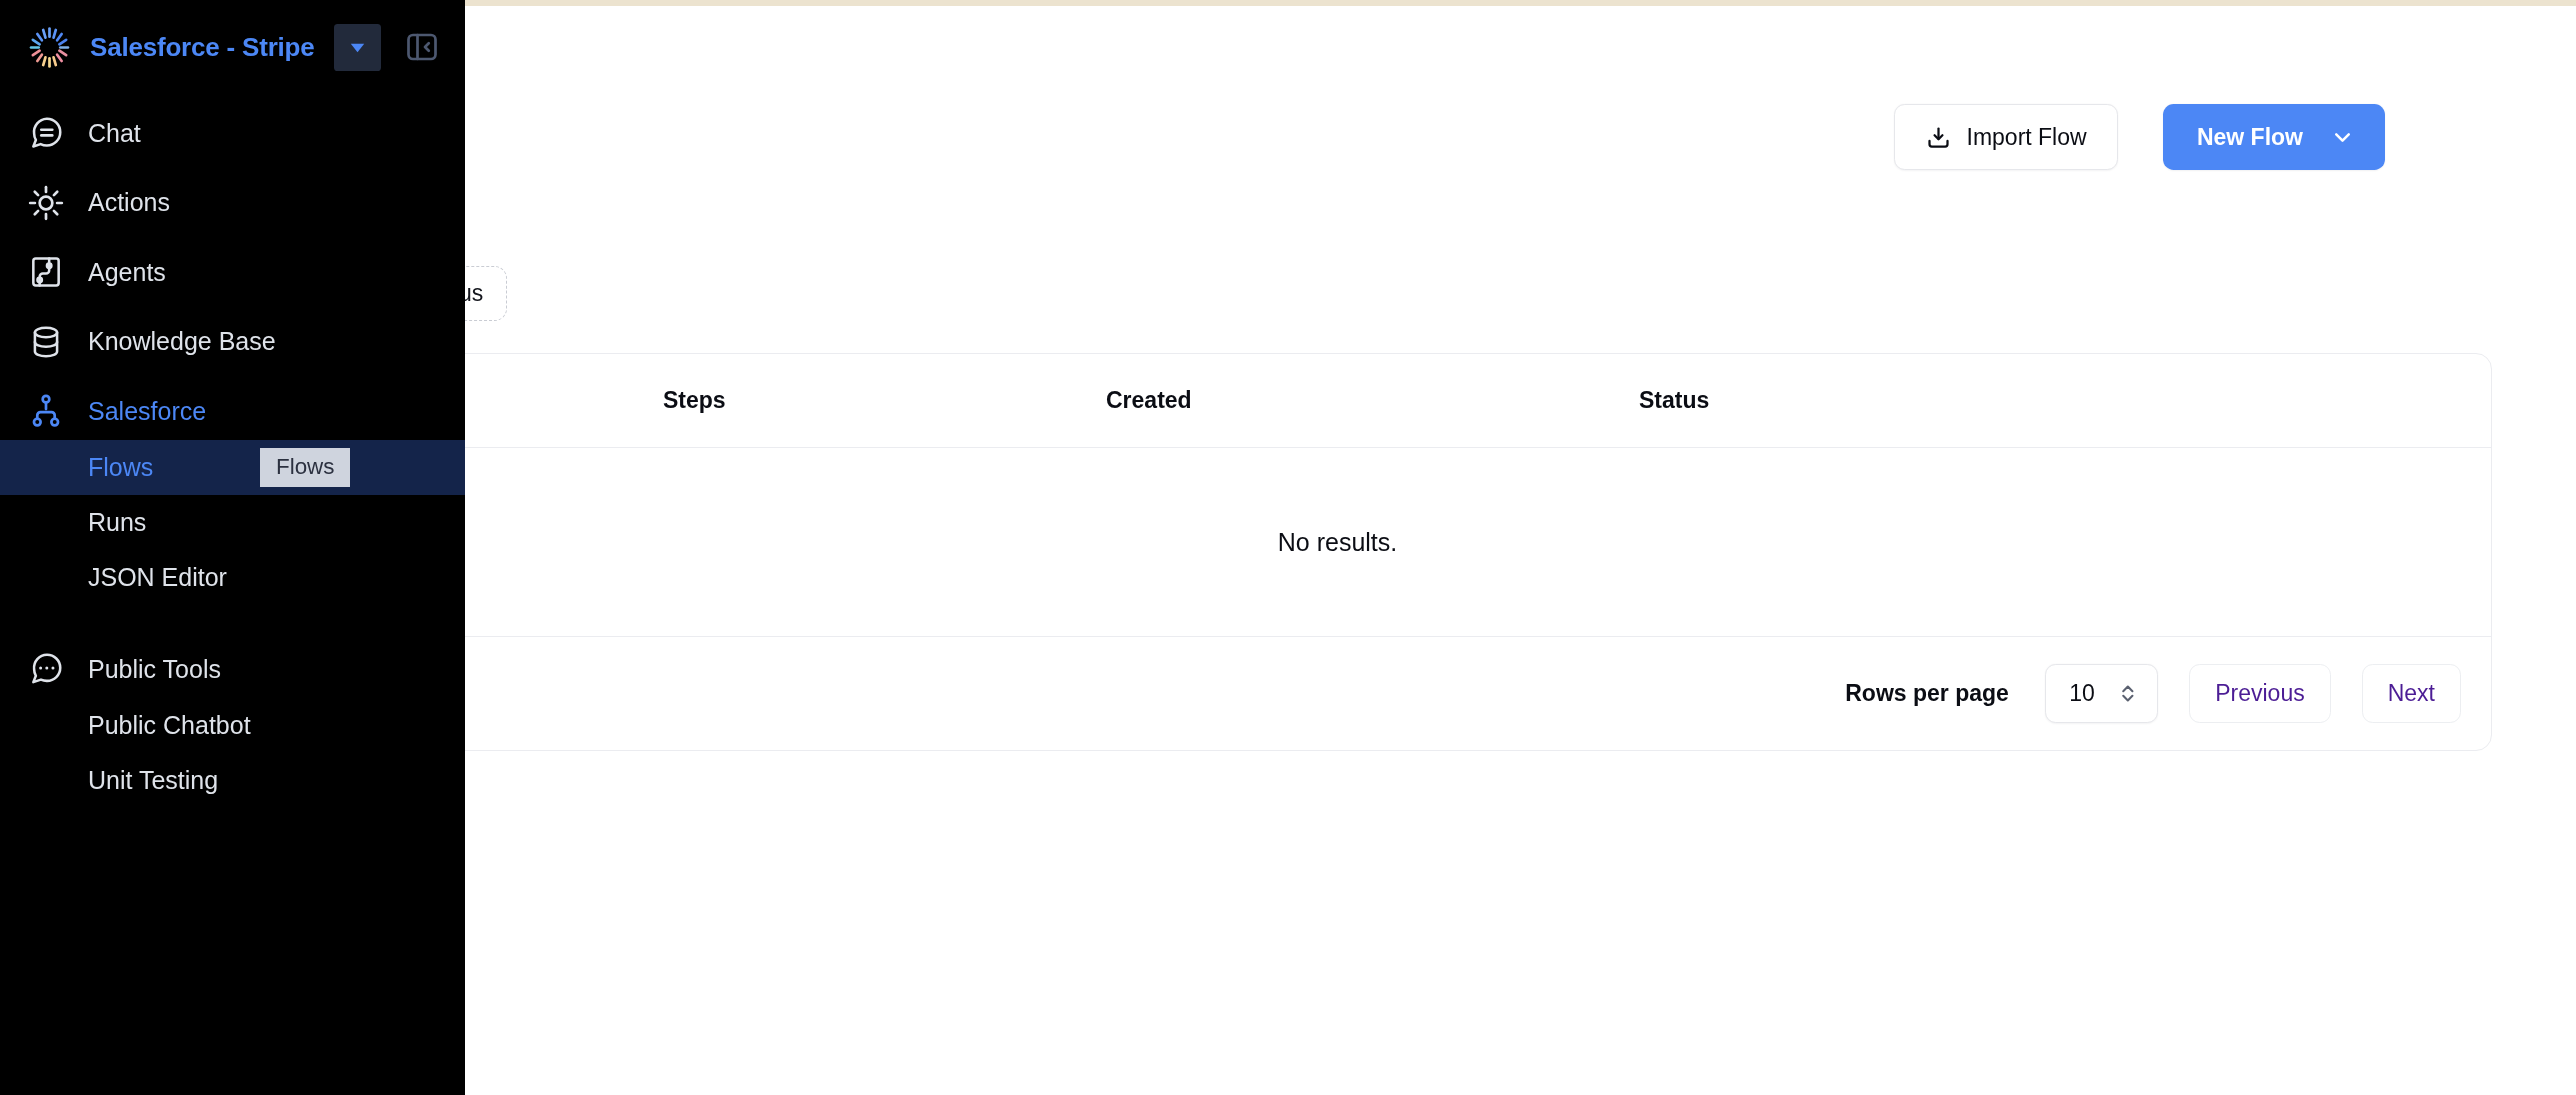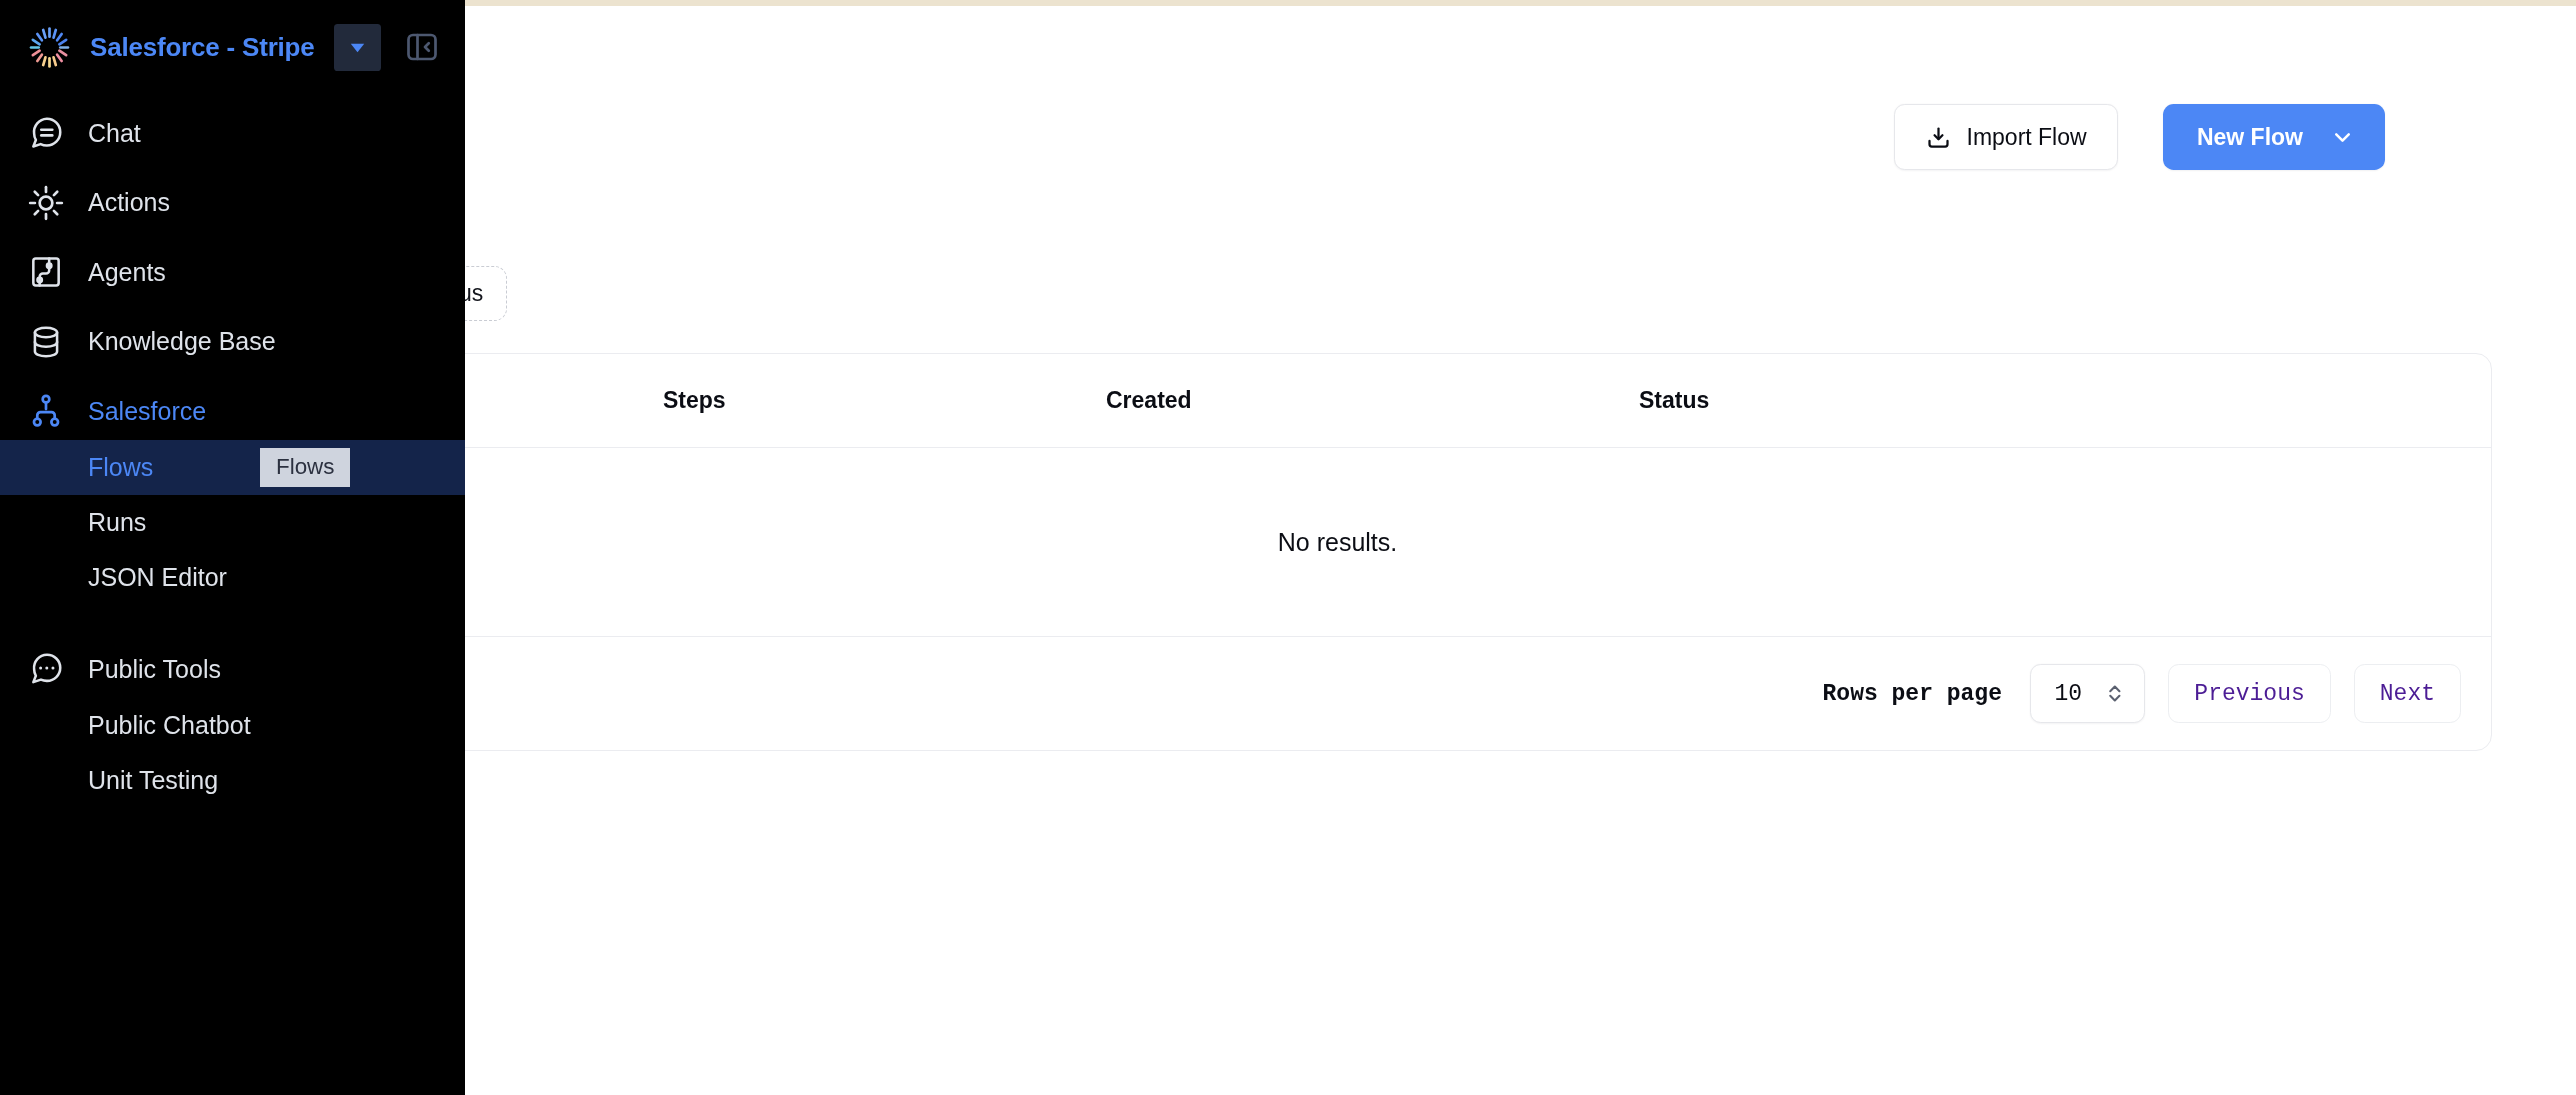--- a/index.html
+++ b/index.html
@@ -75,21 +75,21 @@
   .th-status { flex:1; }
 
   .tbody {
     height:189px; display:flex; align-items:center; justify-content:center;
     border-bottom:1.3px solid #ebecf0;
   }
   .no-results { font-size:25px; color:#0b0d14; }
 
   .tfoot {
     height:113px; display:flex; align-items:center; justify-content:flex-end;
-    padding-right:30px; gap:23px;font-family:Liberation Mono, monospace;
+    padding-right:30px; gap:31px;
   }
   .rows-label { font-size:23px; font-weight:700; color:#0b0d14; margin-right:5.4px; }
   .select {
     display:flex; align-items:center; gap:23px;
     height:59px; padding:0 19.7px 0 23px;
     border:1.3px solid #e6e7eb; border-radius:10.7px; background:#fff;
     font-size:23px; color:#0b0d14; cursor:pointer;
     box-shadow:0 0.9px 1.8px rgba(16,24,40,.05);
   }
   .select svg { width:19.7px; height:23px; display:block; }

